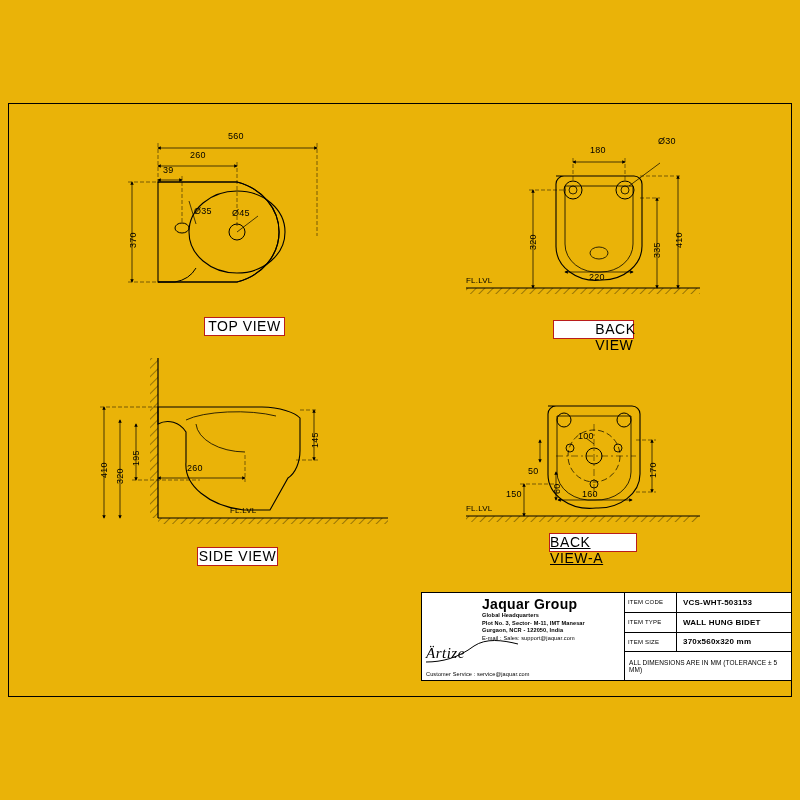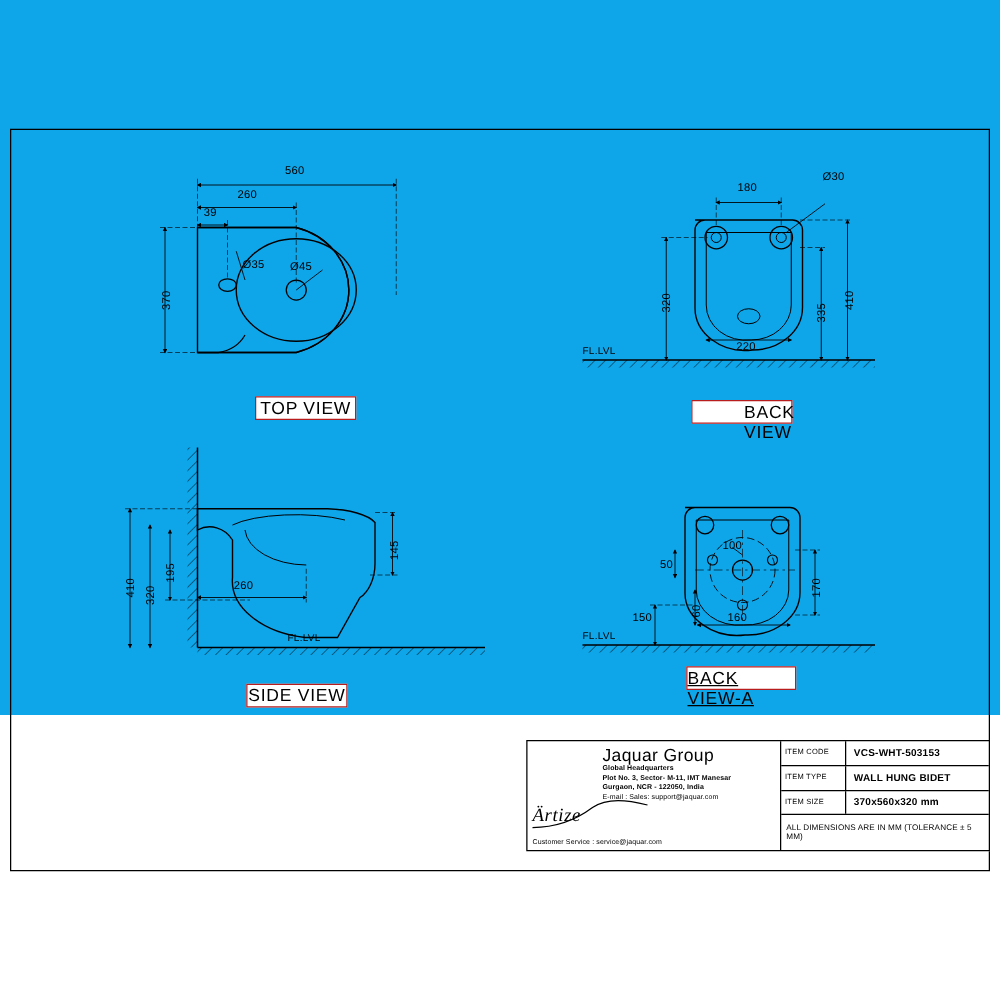--- a/index.html
+++ b/index.html
@@ -10,22 +10,22 @@
   body {
     width: 800px;
     height: 800px;
     font-family: "Liberation Sans", sans-serif;
     color: #000000;
     overflow: hidden;
   }
   #sheet {
     position: relative;
     width: 800px;
-    height: 572px;
-    background: #0ea5e9;
+    height: 800px;
+    background: #eab308;
   }
   .border-frame {
     position: absolute;
     left: 8px;
     top: 103px;
     width: 784px;
     height: 594px;
     border: 1px solid #000;
     box-sizing: border-box;
   }
@@ -111,21 +111,21 @@
   .tb-note {
     height: 28px;
     display: flex;
     align-items: center;
     padding-left: 4px;
     font-size: 6.5px;
     letter-spacing: 0.1px;
   }
   #brand-name {
     font-size: 14px;
-    font-weight: normal;
+    font-weight: bold;
     letter-spacing: 0.3px;
     margin-left: 56px;
   }
   .addr {
     font-size: 5.6px;
     line-height: 7.6px;
     margin-left: 56px;
     letter-spacing: 0.1px;
   }
   #artize {
@@ -318,21 +318,21 @@
   <div class="dim rot" style="left:115px; top:484px;">320</div>
   <div class="dim rot" style="left:131px; top:466px;">195</div>
   <div class="dim rot" style="left:310px; top:448px;">145</div>
   <div class="dim" style="left:187px; top:463px;">260</div>
   <div class="dim" style="left:230px; top:506px; font-size:8px;">FL.LVL</div>
   <div class="viewbox" style="left:197px; top:547px; width:81px; height:19px;">
       <span>SIDE VIEW</span>
     </div>
 
   <div class="dim" style="left:578px; top:431px;">100</div>
-  <div class="dim" style="left:528px; top:446px;">50</div>
+  <div class="dim" style="left:528px; top:466px;">50</div>
   <div class="dim rot" style="left:552px; top:494px;">60</div>
   <div class="dim" style="left:506px; top:489px;">150</div>
   <div class="dim rot" style="left:648px; top:478px;">170</div>
   <div class="dim" style="left:582px; top:489px;">160</div>
   <div class="dim" style="left:466px; top:504px; font-size:8px;">FL.LVL</div>
   <div class="viewbox" style="left:549px; top:533px; width:88px; height:19px;text-decoration:underline;">
       <span>BACK VIEW-A</span>
     </div>
 
   <div id="titleblock">

